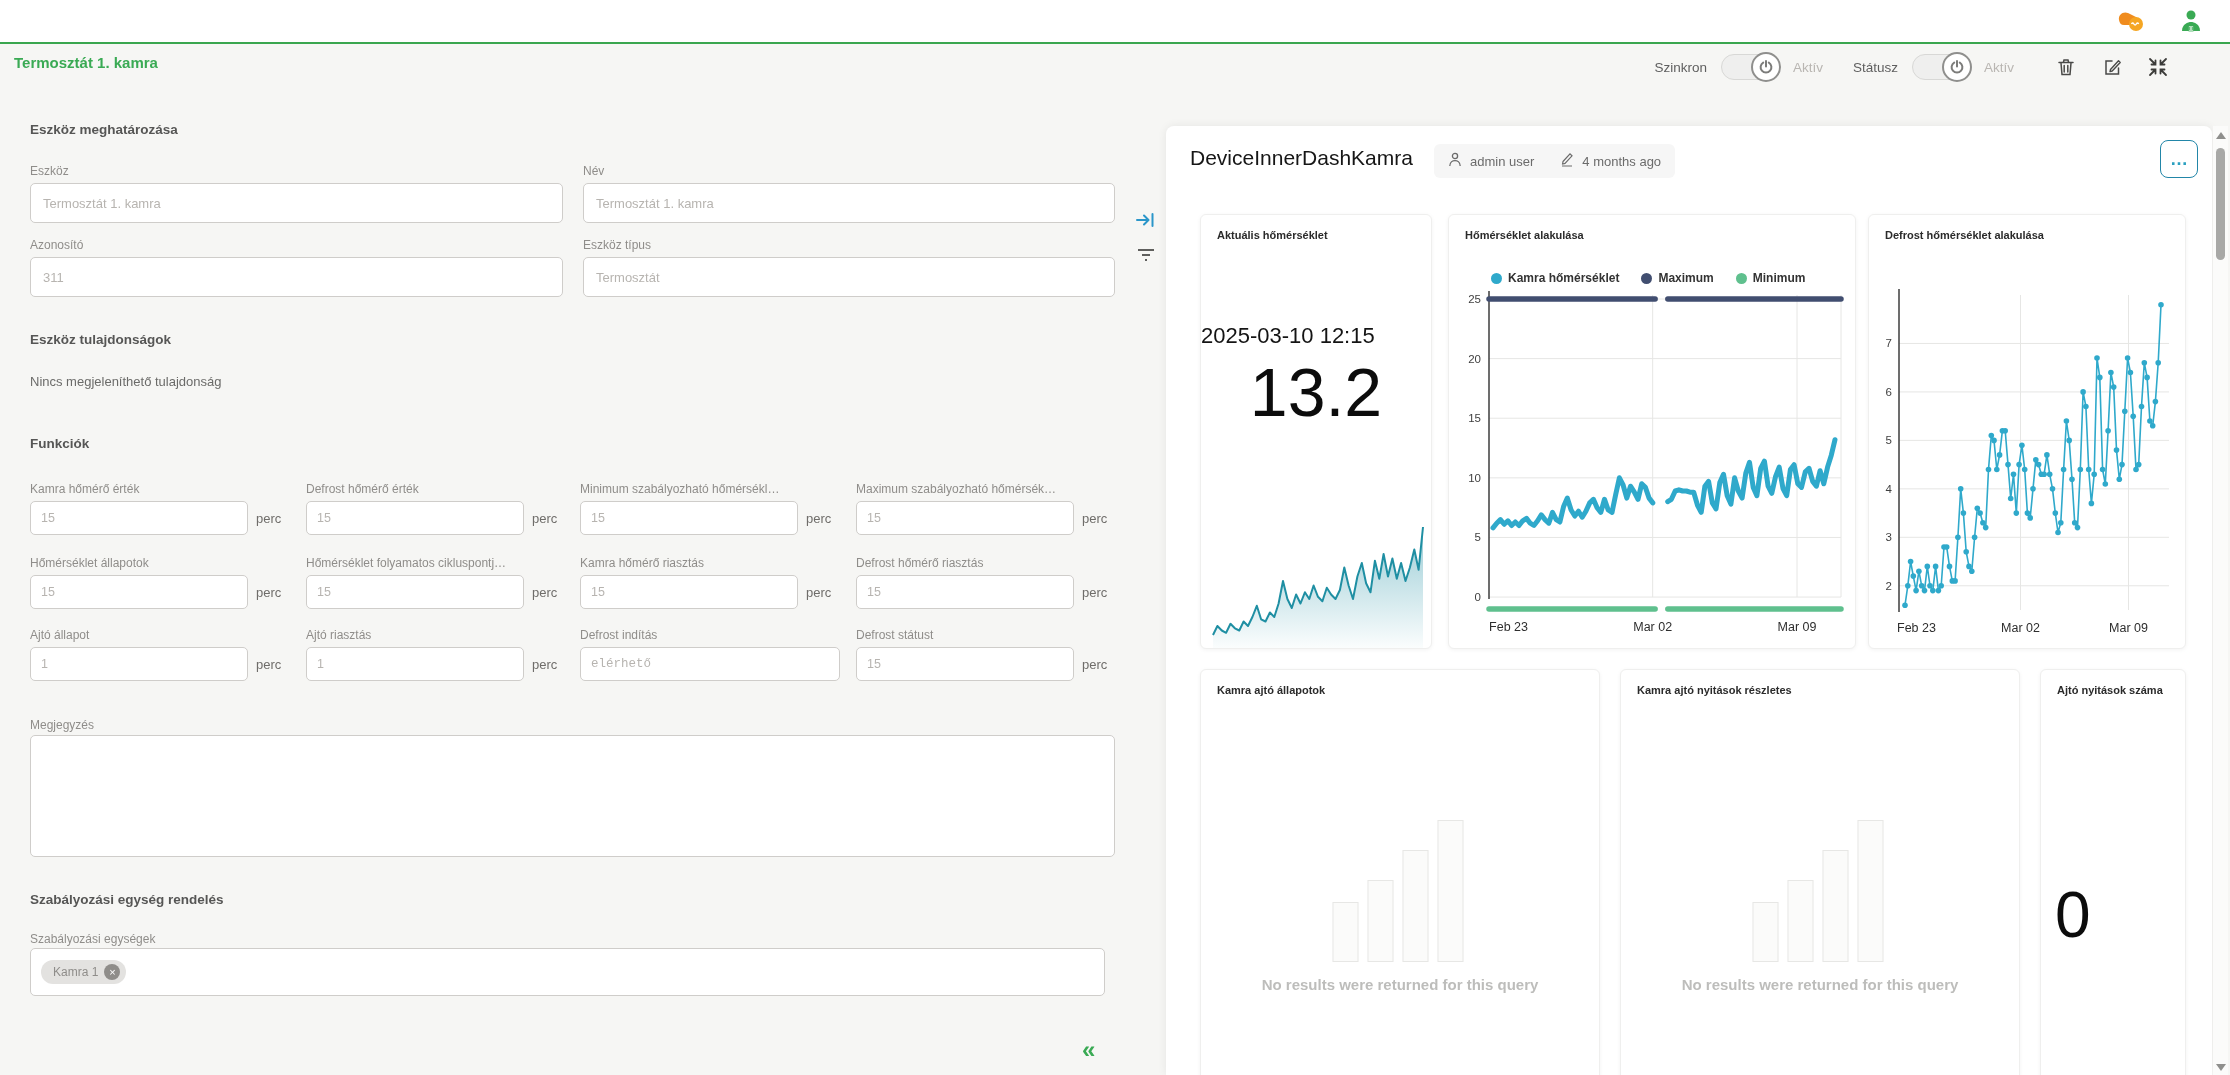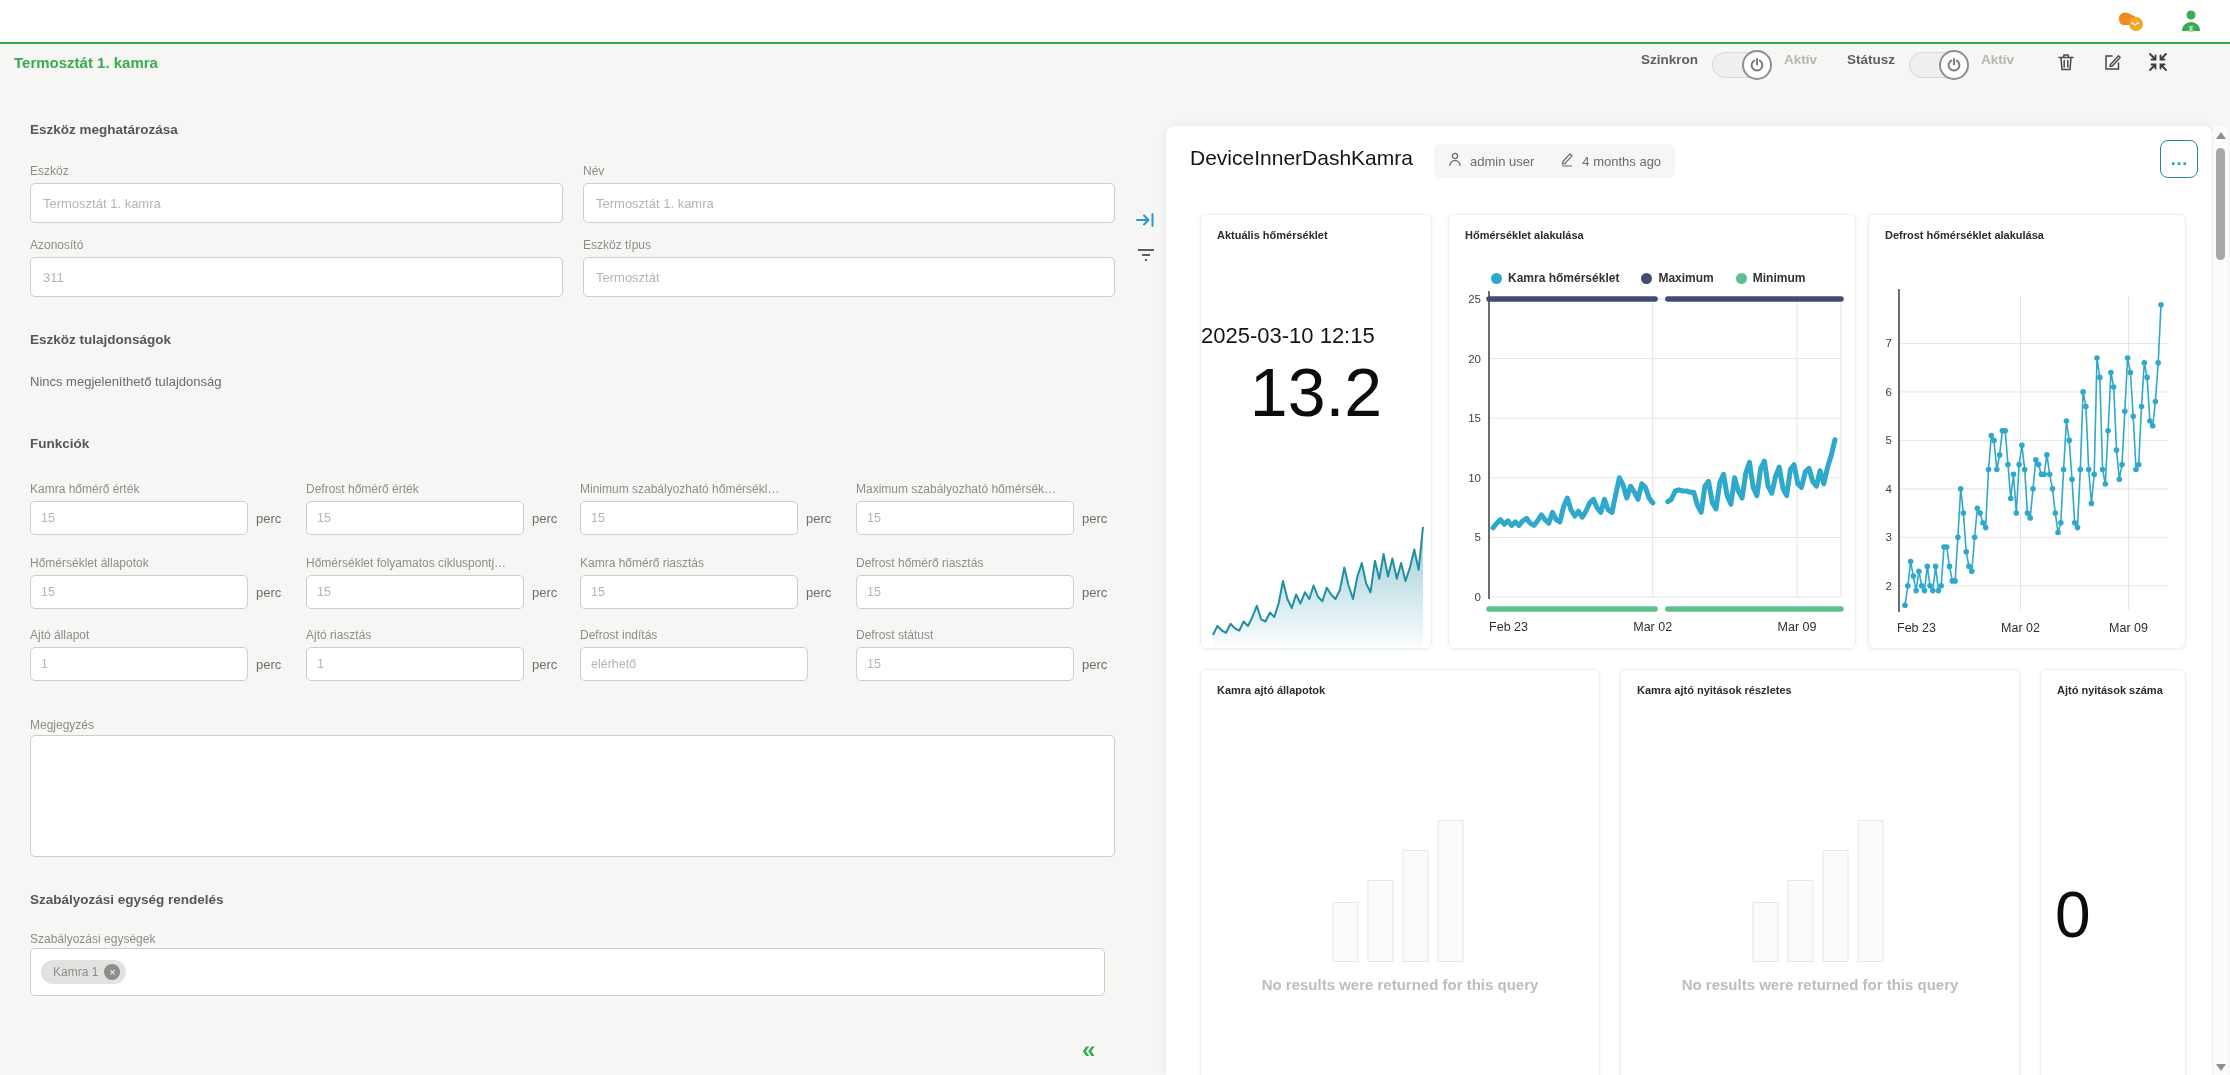--- a/index.html
+++ b/index.html
@@ -5,35 +5,35 @@
   html,body{margin:0;padding:0;background:#e9e9e7;}
   *{box-sizing:border-box;font-family:"Liberation Sans",sans-serif;}
   .canvas{position:relative;width:2230px;height:1075px;background:#f6f6f4;overflow:hidden;}
 
   
   .topbar{position:absolute;left:0;top:0;width:2230px;height:44px;background:#ffffff;border-bottom:2px solid #3aa64f;}
   .topbar-icons{position:absolute;right:28px;top:8px;display:flex;gap:34px;align-items:center;}
 
   
   .page-title{position:absolute;left:14px;top:54px;font-size:15px;font-weight:600;color:#3aaa54;}
-  .header-controls{position:absolute;right:62px;top:52px;display:flex;gap:14px;height:30px;font-weight:bold;}
+  .header-controls{position:absolute;right:62px;top:52px;display:flex;align-items:center;gap:14px;height:30px;}
   .ctrl-label{font-size:13.5px;color:#5f5f5f;}
   .ctrl-state{font-size:13.5px;color:#b9b6b2;margin-right:16px;}
   .toggle{position:relative;width:58px;height:26px;background:#efefee;border:1px solid #d8d8d6;border-radius:14px;cursor:pointer;}
   .knob{position:absolute;right:-3px;top:-3px;width:30px;height:30px;border-radius:50%;background:#fff;border:2px solid #8f8f8d;display:flex;align-items:center;justify-content:center;}
   .hicon{width:20px;height:20px;display:inline-flex;margin-left:12px;cursor:pointer;}
 
   
   .sec-h{position:absolute;font-size:13.5px;font-weight:700;color:#565655;}
   .plain-txt{position:absolute;font-size:13px;color:#6b6b69;}
   .field{position:absolute;}
   .flabel{font-size:12px;color:#8f8d8a;margin-bottom:5px;}
   .tin{width:100%;height:40px;border:1px solid #cfcdca;border-radius:5px;background:#fff;padding:0 12px;font-size:13px;color:#b7b4b0;outline:none;}
   .fin{width:218px;height:34px;border:1px solid #cfcdca;border-radius:5px;background:#fff;padding:0 10px;font-size:12.5px;color:#b7b4b0;outline:none;}
-  .fin.wide{width:228px;}
+  .fin.wide{width:260px;font-family:Liberation Mono, monospace;}
   .frow{display:flex;align-items:center;}
   .funit{font-size:13px;color:#6f6d6a;margin-left:8px;}
   .memo{position:absolute;left:30px;top:735px;width:1085px;height:122px;border:1px solid #cfcdca;border-radius:5px;background:#fff;resize:none;outline:none;}
   .chips-box{position:absolute;left:30px;top:948px;width:1075px;height:48px;border:1px solid #cfcdca;border-radius:5px;background:#fff;display:flex;align-items:center;padding:0 10px;}
   .chip{display:inline-flex;align-items:center;gap:6px;background:#e3e2e0;border-radius:13px;padding:4px 6px 4px 12px;font-size:12px;color:#8f8d8a;cursor:pointer;}
   .chip-x{width:16px;height:16px;border-radius:50%;background:#8f8d8a;color:#fff;font-size:11px;line-height:16px;text-align:center;cursor:pointer;}
   .collapse-left{position:absolute;left:1082px;top:1036px;font-size:24px;color:#3aaa54;font-weight:700;cursor:pointer;}
   .mid-icons{position:absolute;left:1136px;top:212px;display:flex;flex-direction:column;gap:16px;align-items:center;}
 
   

